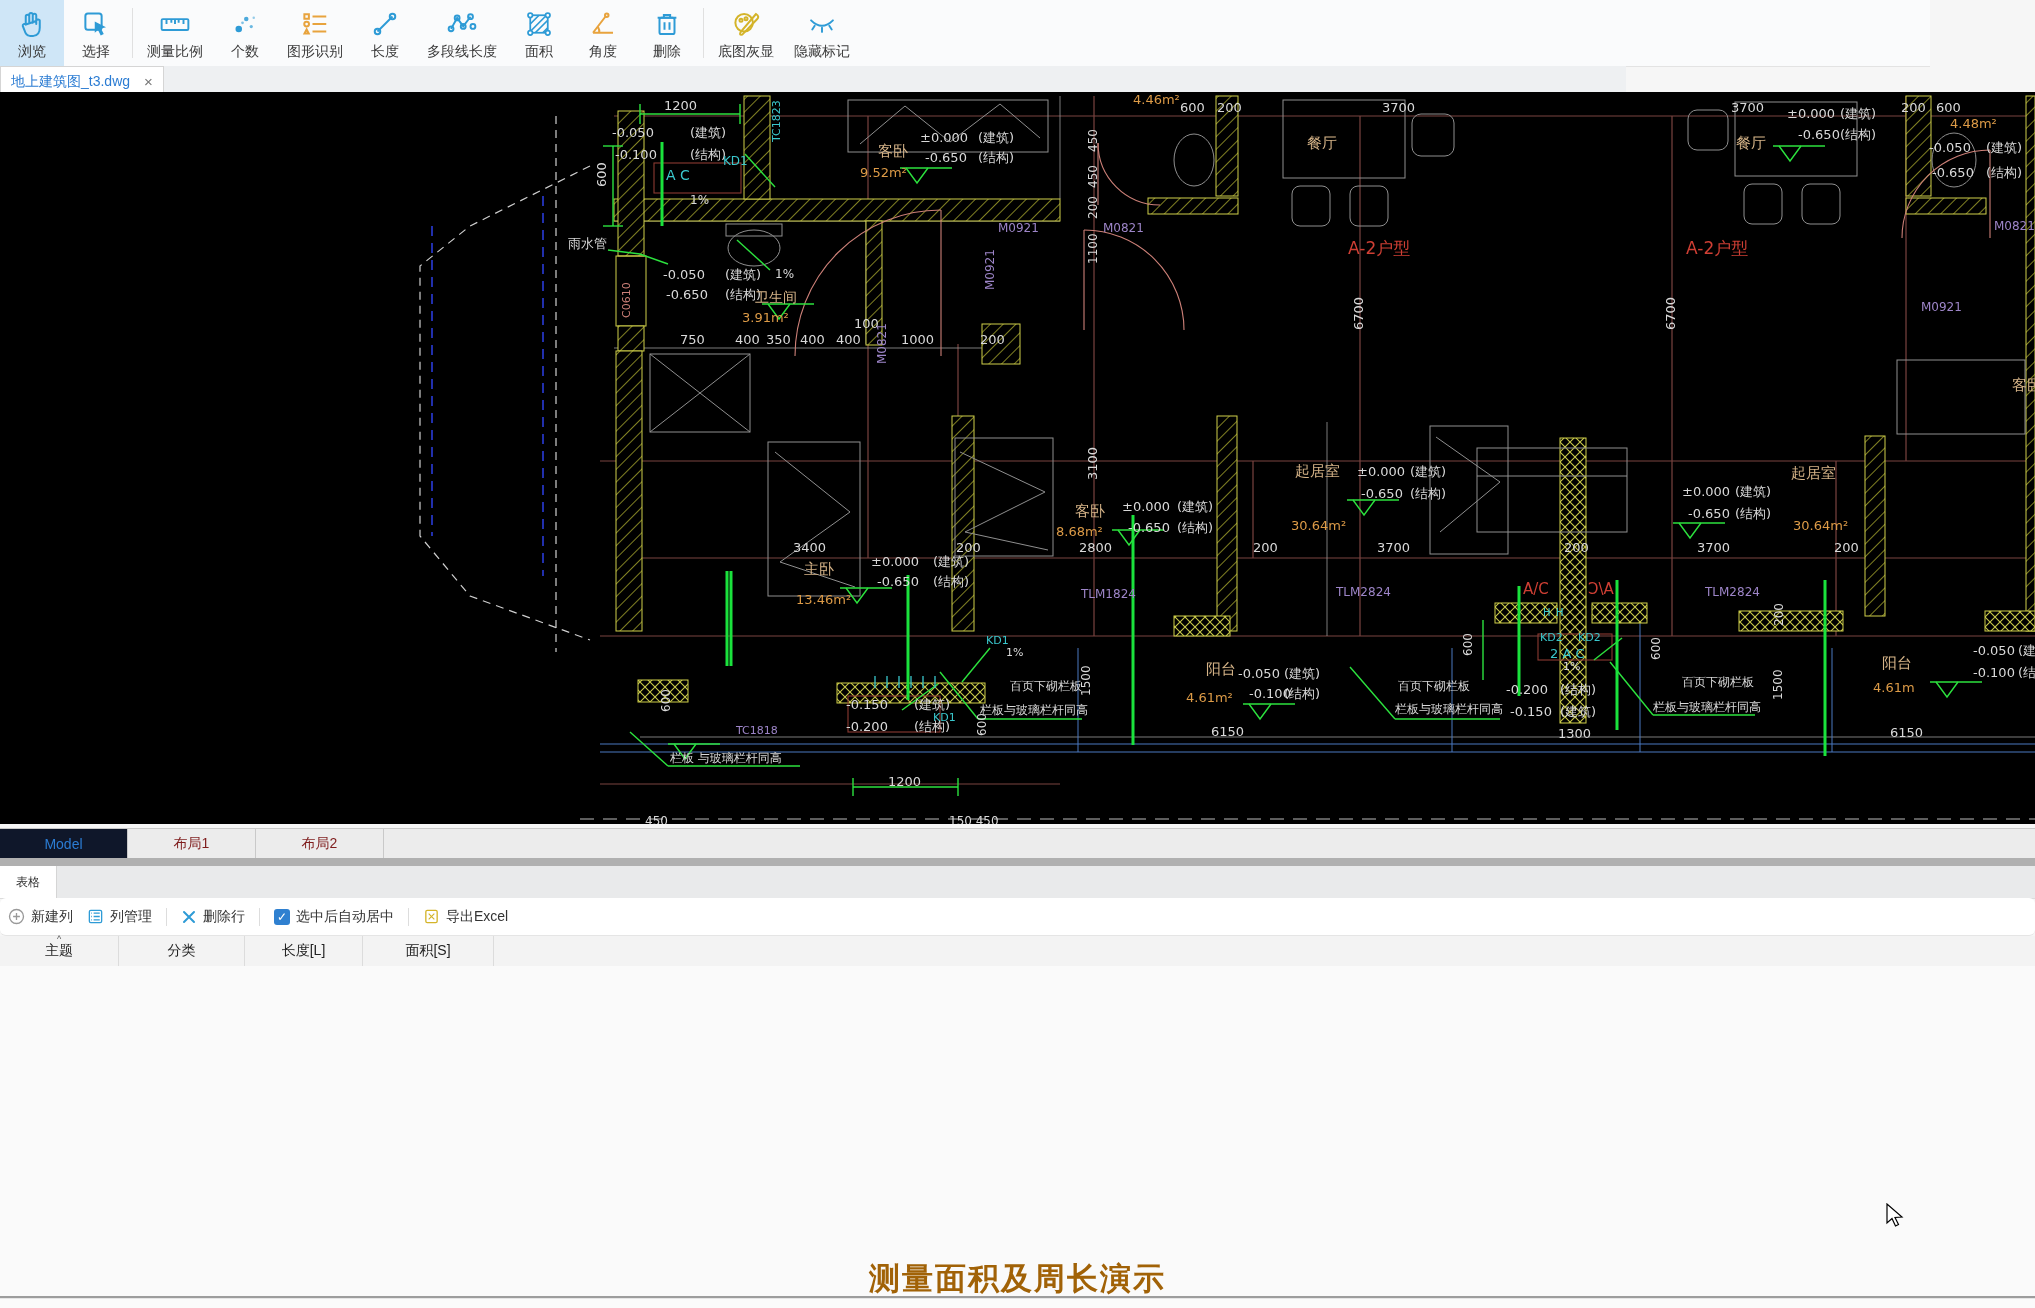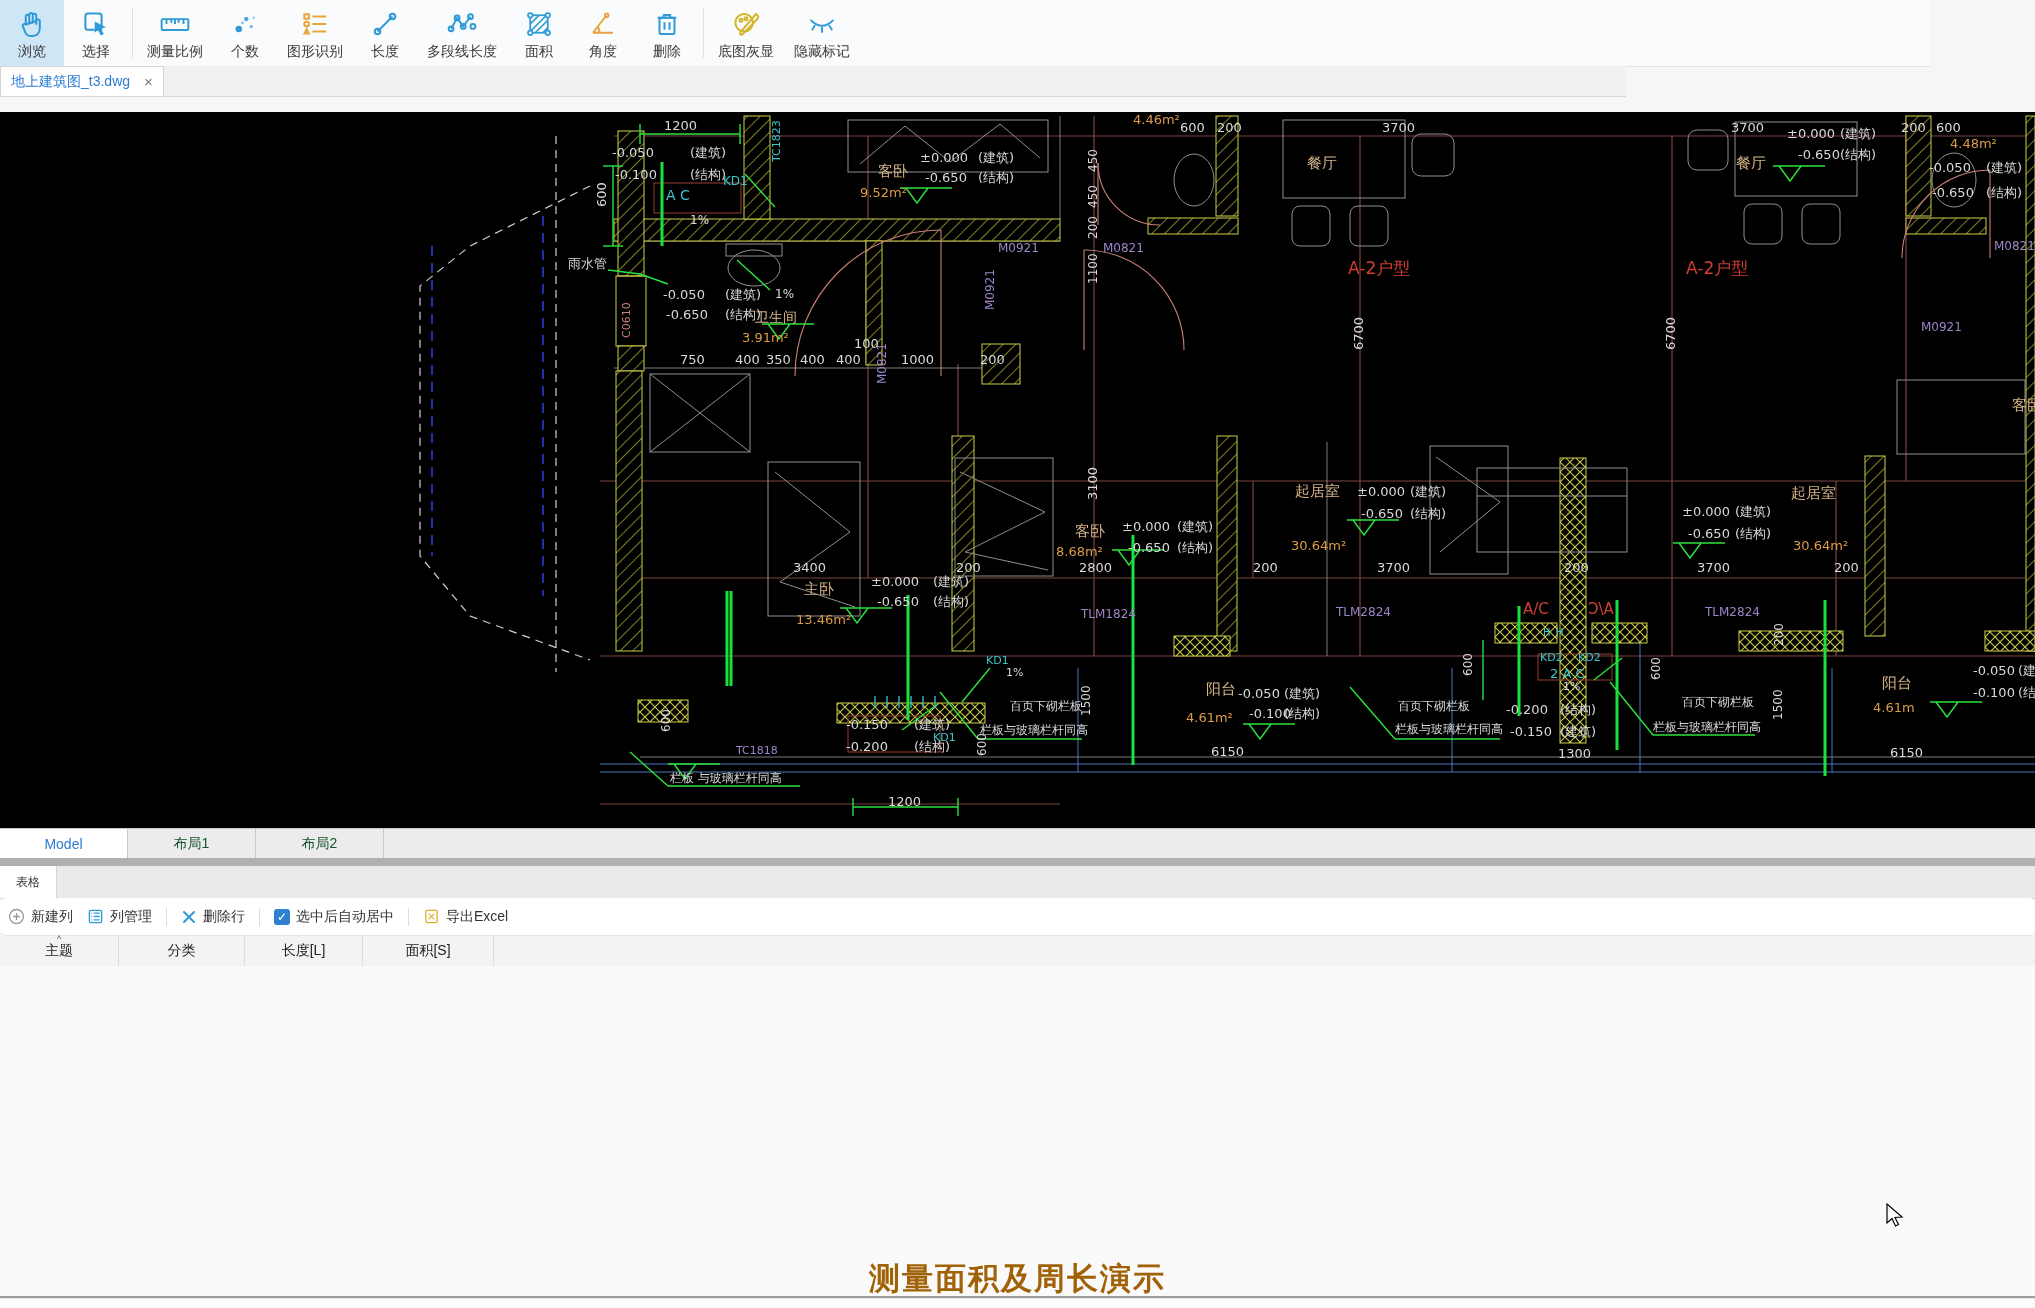--- a/index.html
+++ b/index.html
@@ -10,25 +10,25 @@
   .tb-item.active{background:#cfe6f7;}
   .tb-item .ticon{height:34px;display:flex;align-items:center;justify-content:center;}
   .tb-item .tlabel{font-size:14px;color:#3a3a3a;white-space:nowrap;margin-top:2px;}
   .tb-sep{width:1px;background:#e0e0e0;margin:8px 4px;}
   
   .doctabs{position:absolute;left:0;top:66px;width:1626px;height:30px;background:#eef0f2;border-bottom:1px solid #d8d8d8;display:flex;}
   .doctab{background:#ffffff;border:1px solid #d5d5d5;border-bottom:none;display:flex;align-items:center;padding:0 10px;gap:14px;height:30px;box-sizing:border-box;}
   .doctab .dtitle{color:#2b7cd3;font-size:14px;}
   .doctab .dclose{color:#777;font-size:15px;cursor:pointer;}
   
-  .canvas{position:absolute;left:0;top:112px;width:1960px;height:732px;background:#000;}
+  .canvas{position:absolute;left:0;top:92px;width:1960px;height:732px;background:#000;}
   
   .modeltabs{position:absolute;left:0;top:828px;width:2035px;height:30px;background:#ececec;display:flex;border-top:1px solid #c9c9c9;}
-  .mtab{width:128px;display:flex;align-items:center;justify-content:center;font-size:14px;color:#14532d;border-right:1px solid #c9c9c9;cursor:pointer;box-sizing:border-box;}
-  .mtab.active{background:#ffffff;color:#2b7cd3;}
+  .mtab{width:128px;display:flex;align-items:center;justify-content:center;font-size:14px;color:#7f1d1d;border-right:1px solid #c9c9c9;cursor:pointer;box-sizing:border-box;}
+  .mtab.active{background:#0f172a;color:#2b7cd3;}
   .graybar{position:absolute;left:0;top:858px;width:2035px;height:8px;background:#b0b0b0;}
   
   .sheetrow{position:absolute;left:0;top:866px;width:2035px;height:32px;background:#e9eaeb;border-bottom:1px solid #dcdcdc;display:flex;}
   .sheettab{background:#fff;padding:0 16px;display:flex;align-items:center;font-size:12px;color:#333;border-right:1px solid #d5d5d5;cursor:pointer;}
   
   .ttoolbar{position:absolute;left:0;top:898px;width:2035px;height:38px;background:#fff;display:flex;align-items:center;padding-left:8px;box-sizing:border-box;border-bottom:1px solid #e5e5e5;border-radius:6px;}
   .tt-item{display:flex;align-items:center;gap:6px;font-size:14px;color:#333;margin-right:14px;cursor:pointer;}
   .tt-sep{width:1px;height:18px;background:#ddd;margin-right:14px;}
   .chk{width:16px;height:16px;background:#2f80d0;border-radius:3px;color:#fff;font-size:12px;display:flex;align-items:center;justify-content:center;}
   

